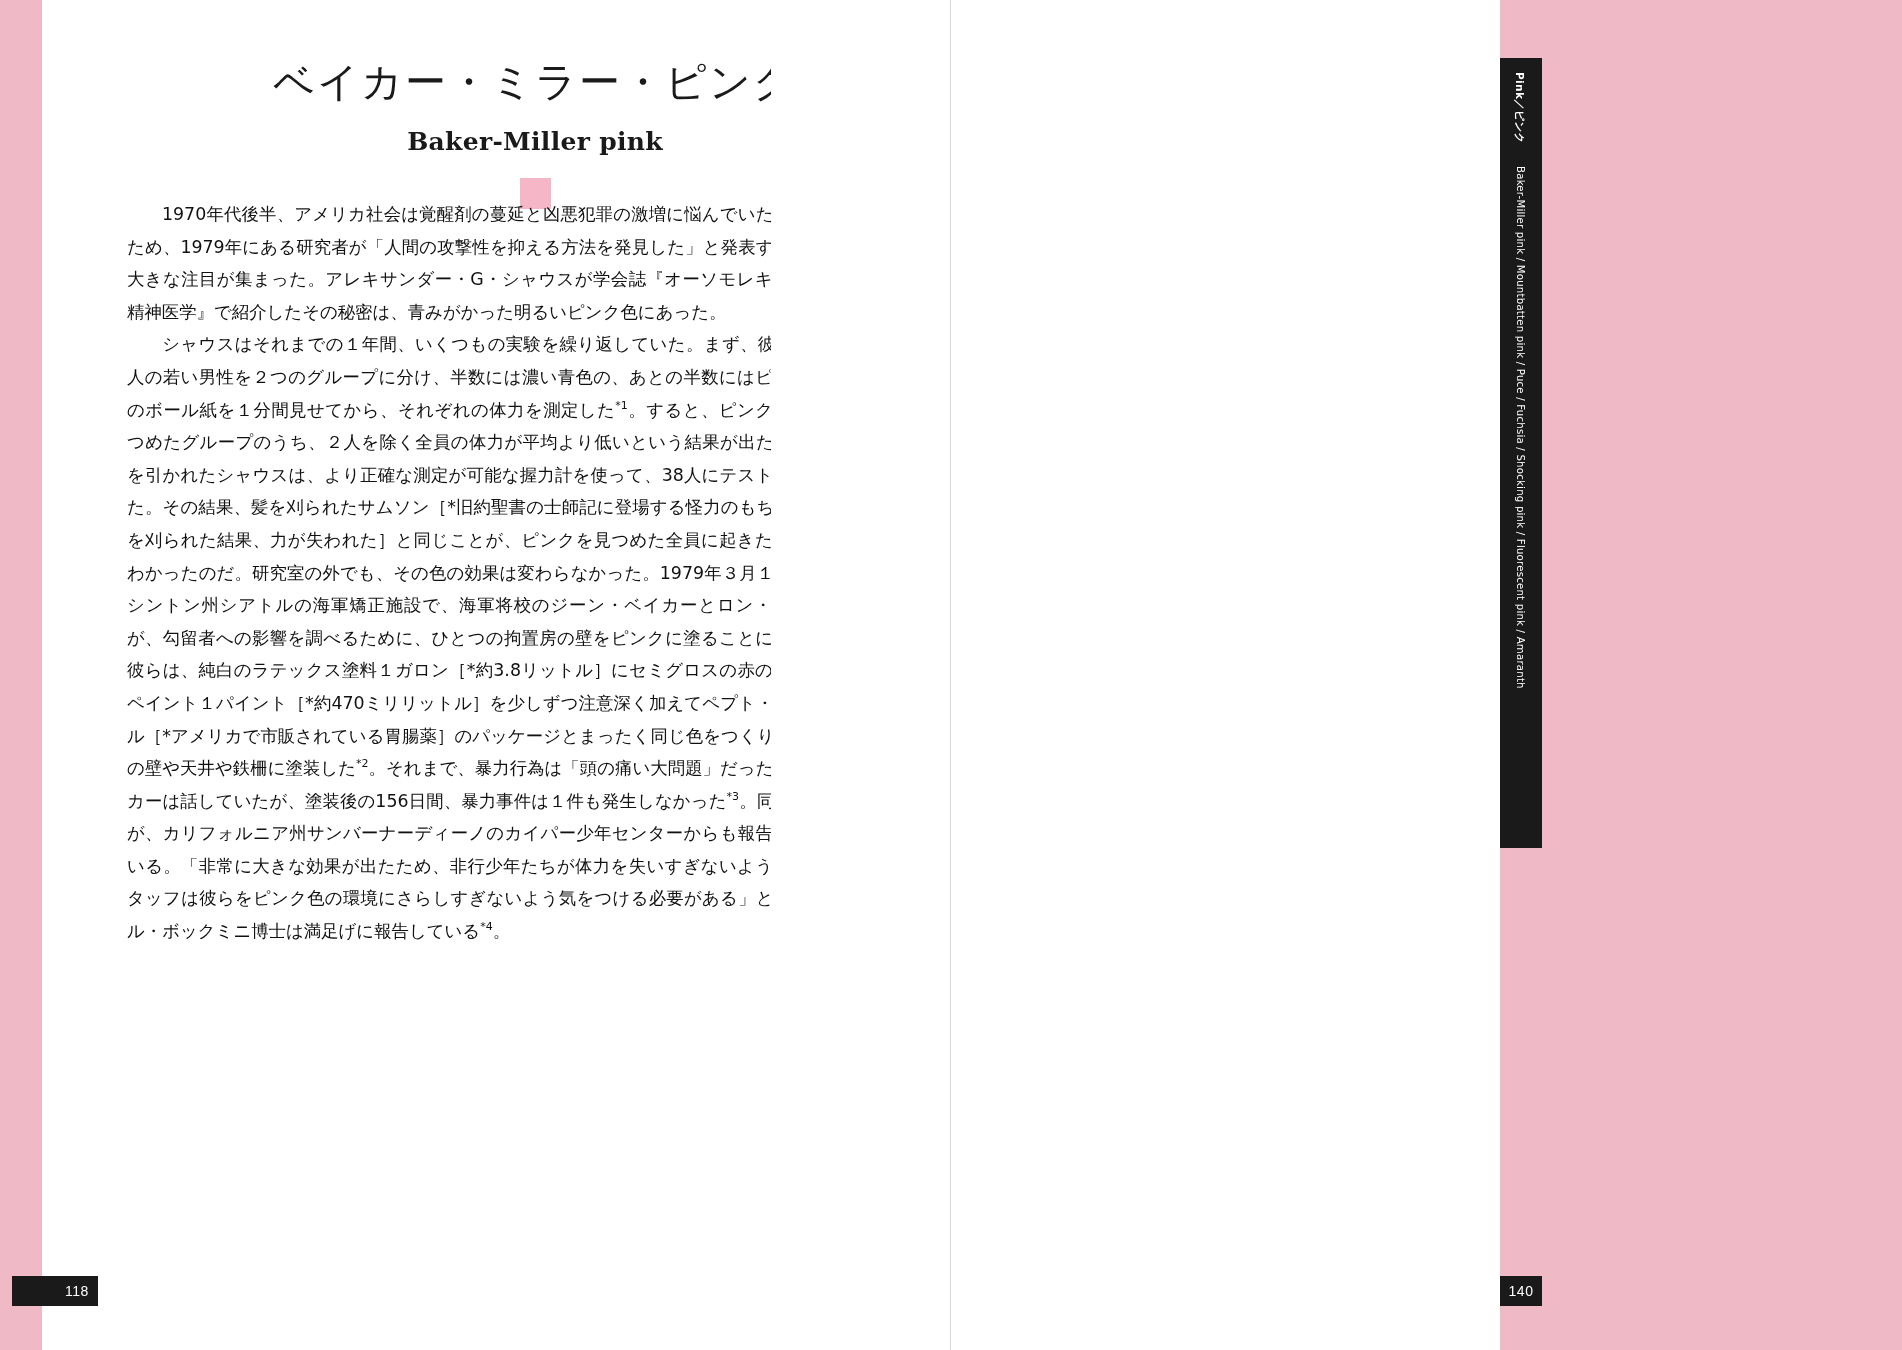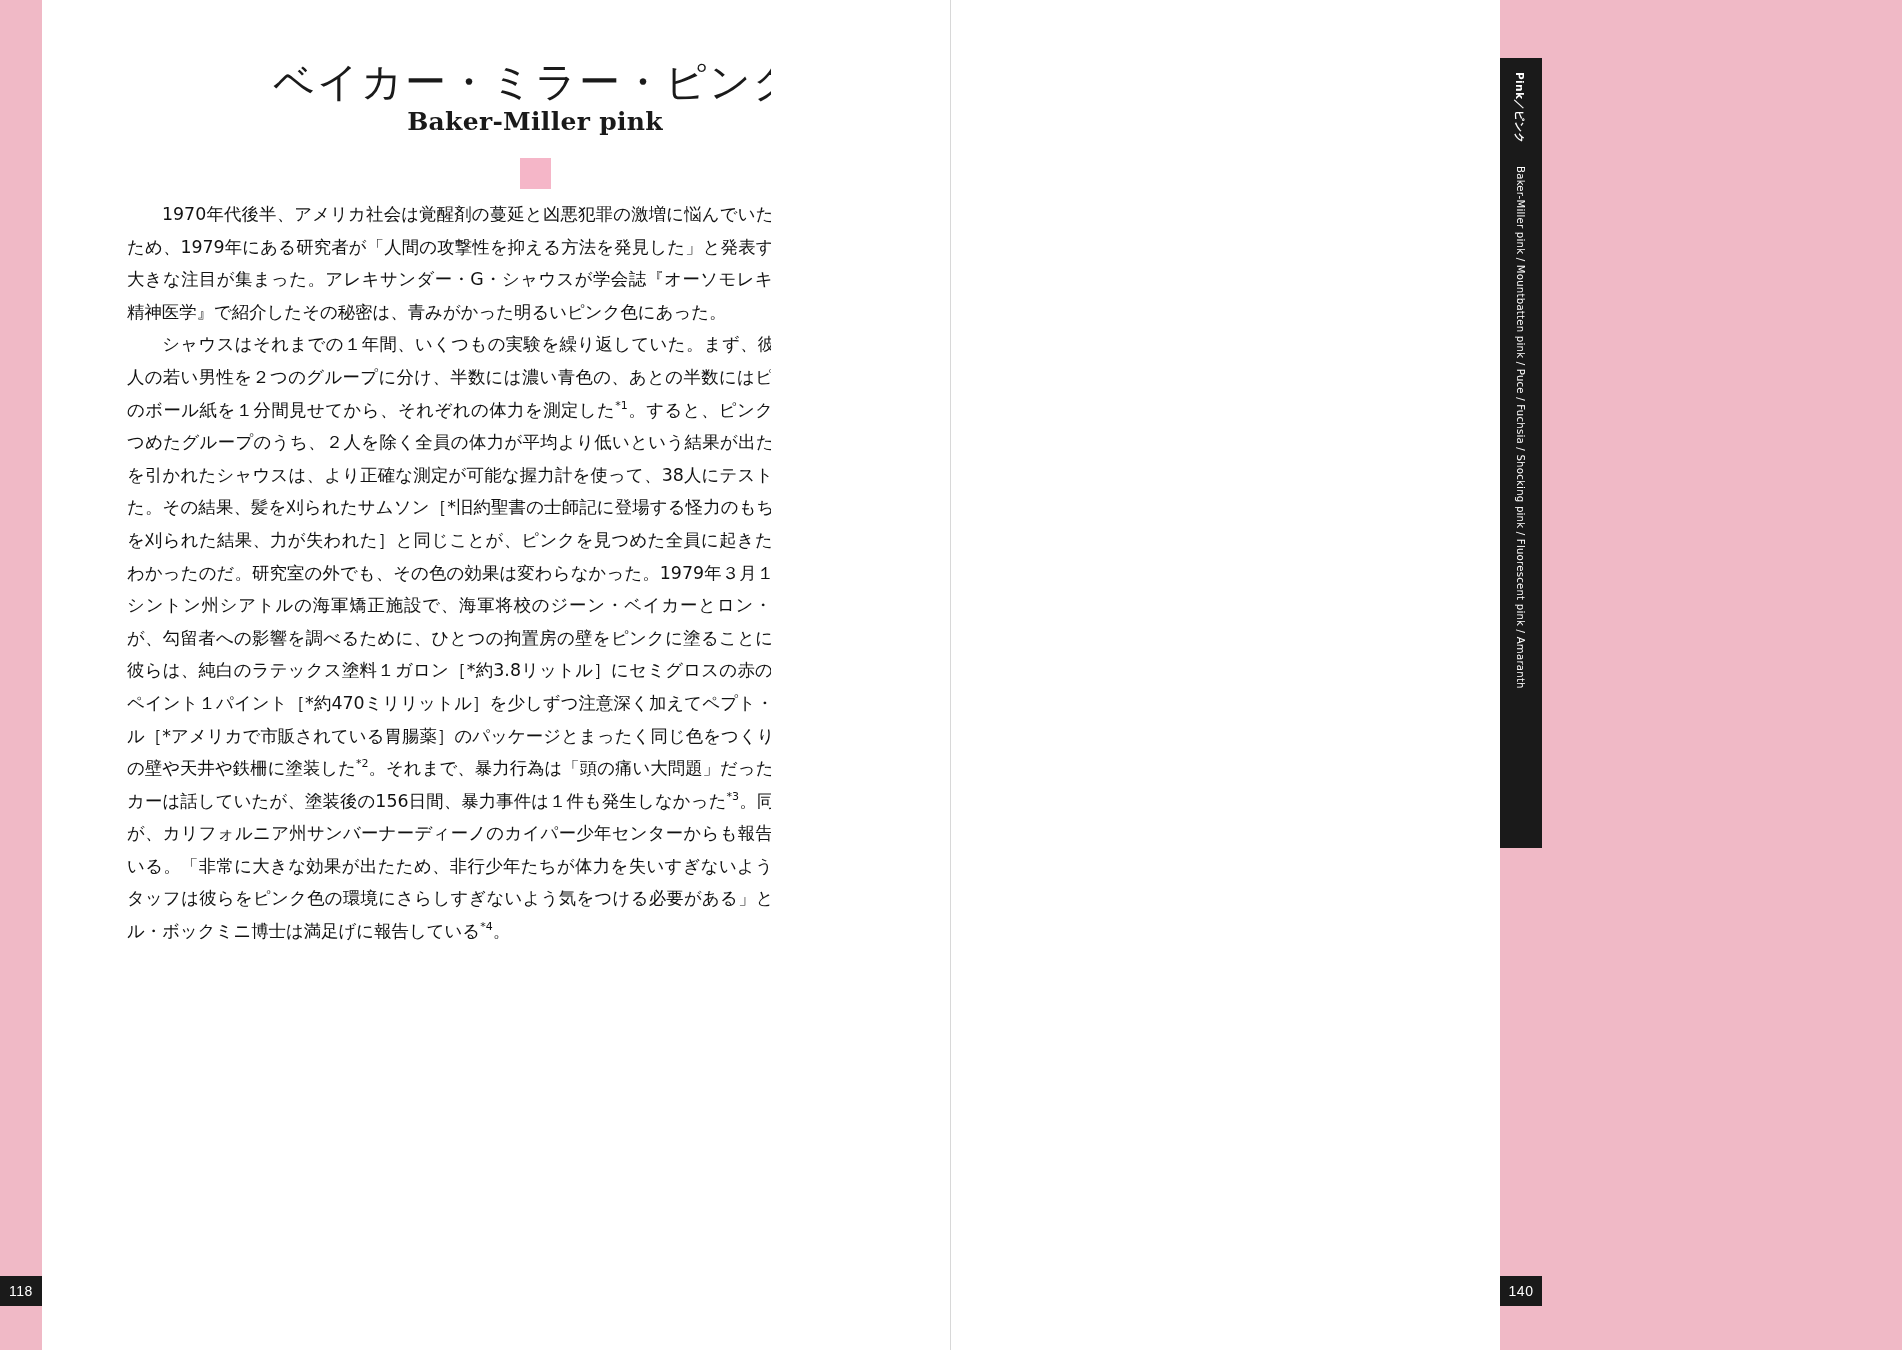--- a/index.html
+++ b/index.html
@@ -72,21 +72,21 @@
     letter-spacing: 2px;
     color: #1a1a1a;
     line-height: 1.2;
     white-space: nowrap;
   }
   .title-en {
     font-family: "DejaVu Serif", serif;
     font-size: 25px;
     font-weight: 700;
     color: #1a1a1a;
-    margin-top: 0;
+    margin-top: 20px;
     letter-spacing: 0.3px;
   }
   .swatch {
     width: 31px;
     height: 31px;
     background: #f5b6c8;
     margin: 22px auto 0 auto;
   }
 
   .body-col {
@@ -120,21 +120,21 @@
     height: 30px;
     background: #1a1a1a;
     color: #ffffff;
     font-family: "Liberation Sans", sans-serif;
     font-size: 14px;
     display: flex;
     align-items: center;
     justify-content: center;
     letter-spacing: 0.5px;
   }
-  .folio-left { left: 0; }
+  .folio-left { left: 12px; padding-left: 44px; }
   .folio-right { right: 0; }
 
   
   .tab-black {
     position: absolute;
     right: 0;
     top: 58px;
     width: 42px;
     height: 790px;
     background: #1a1a1a;

